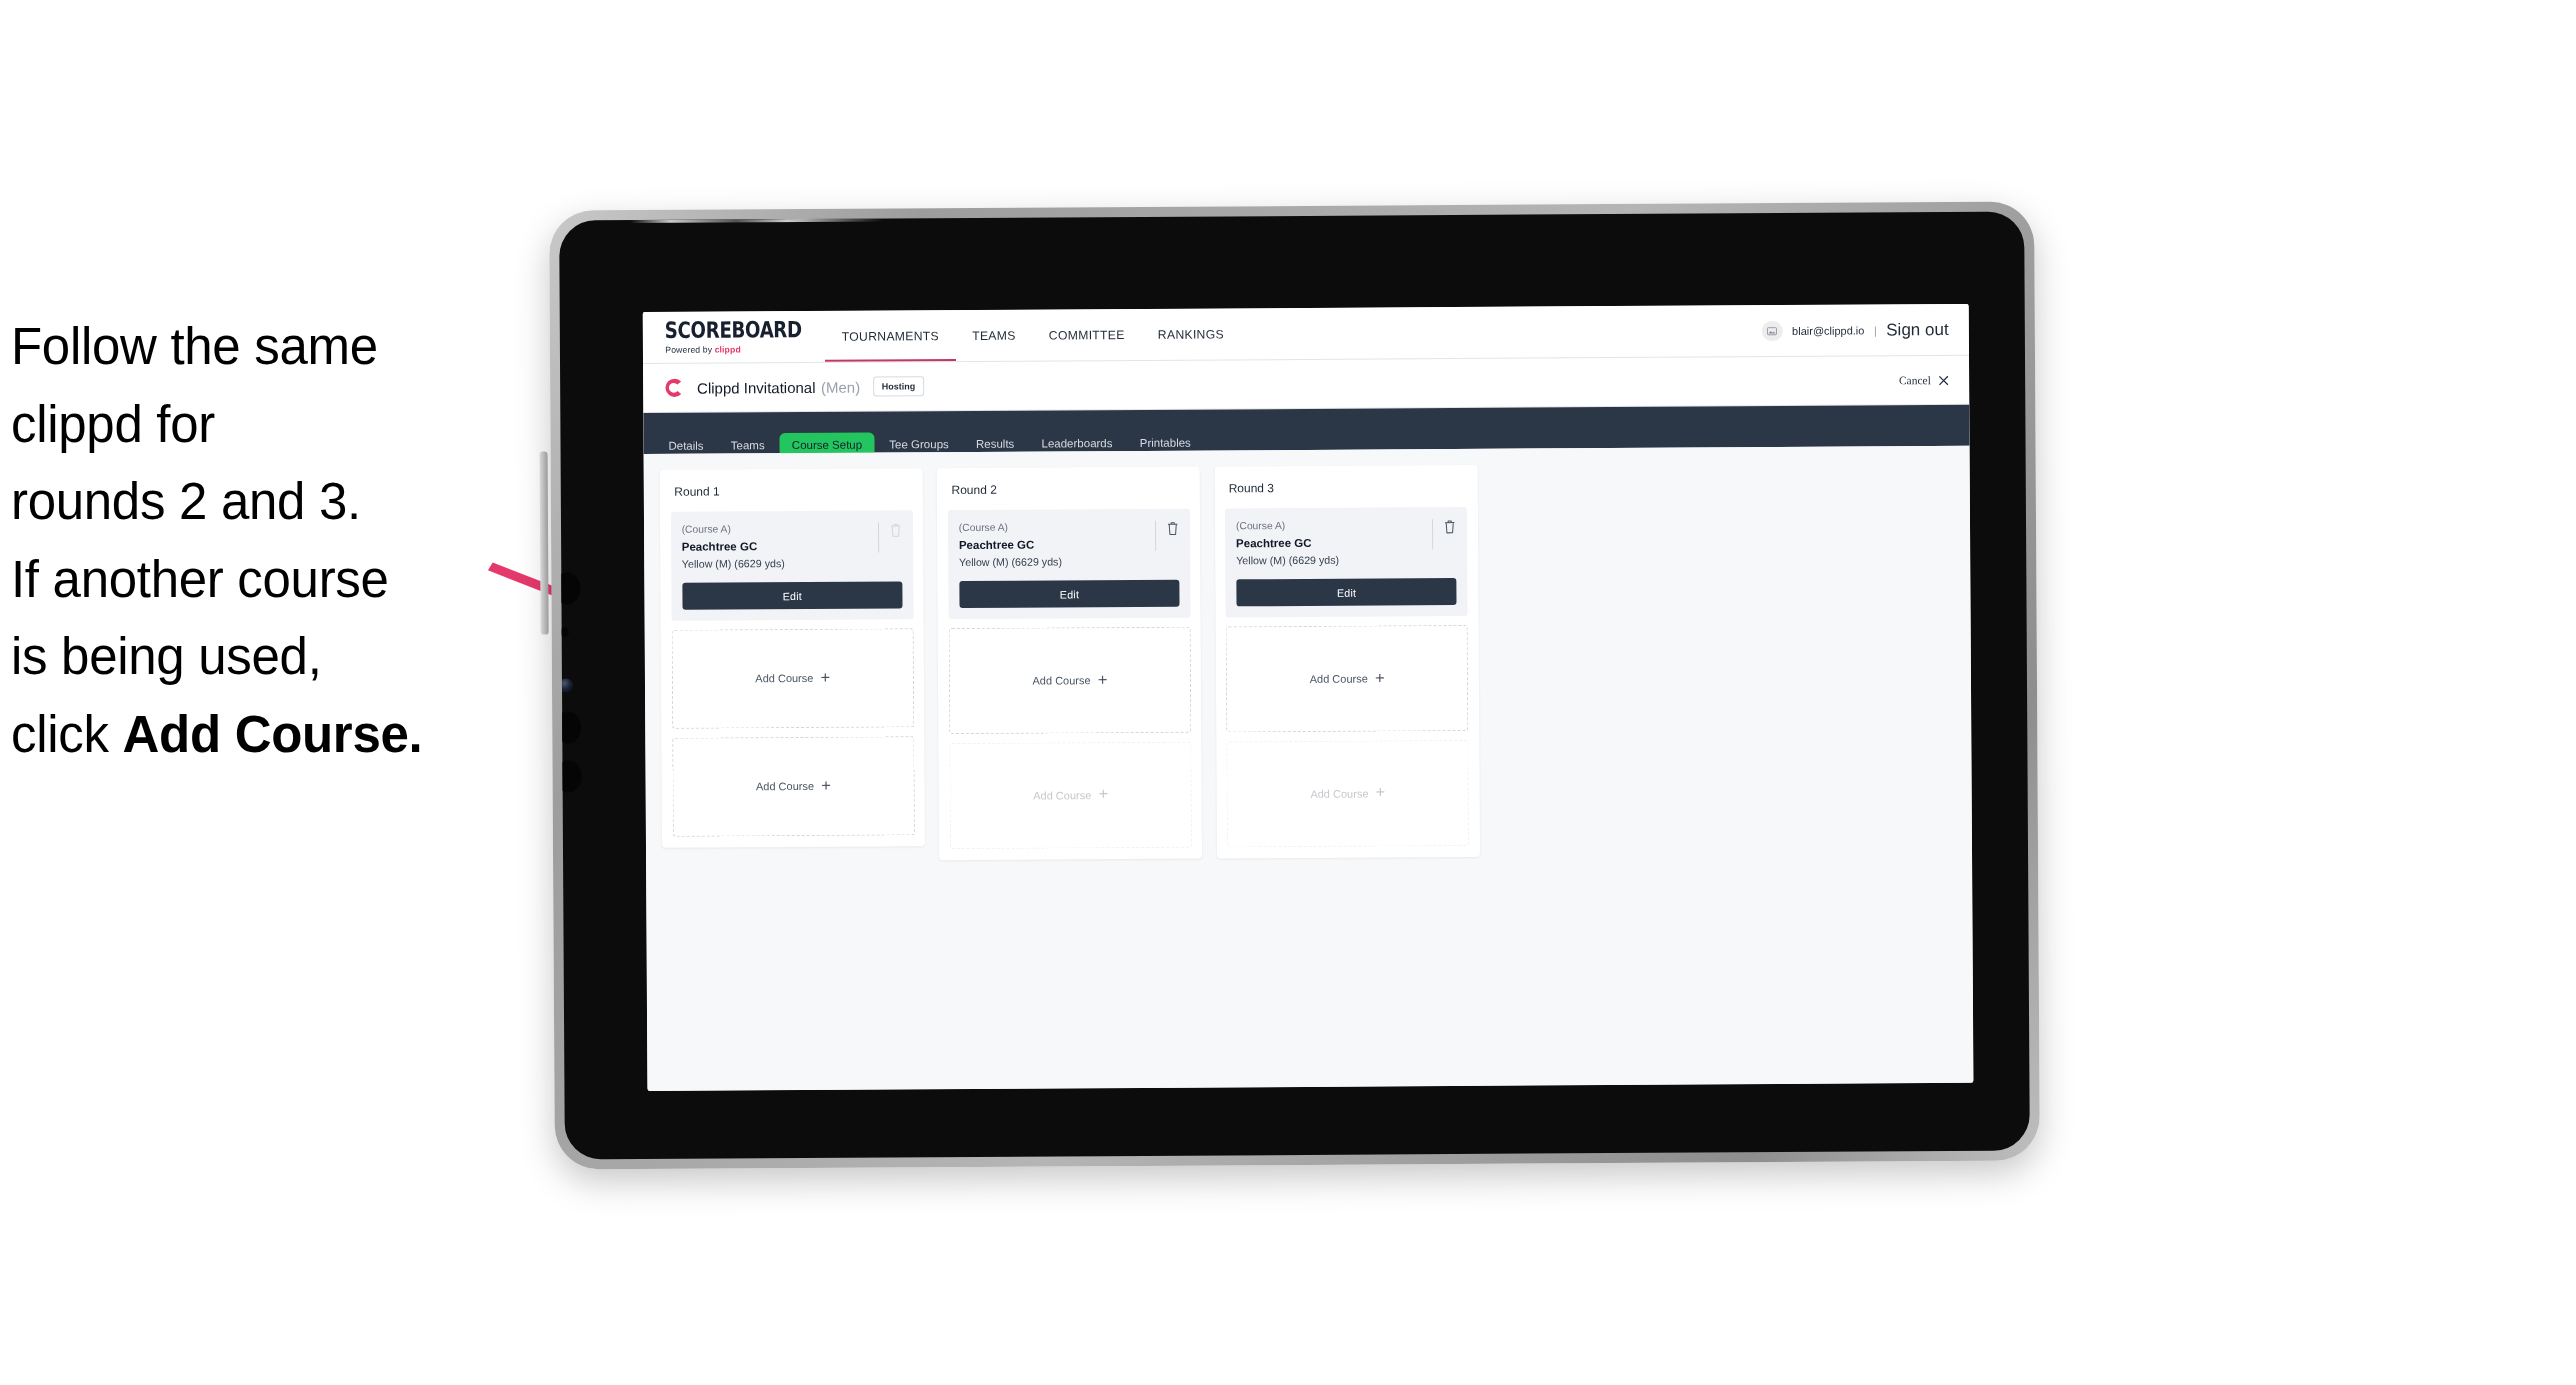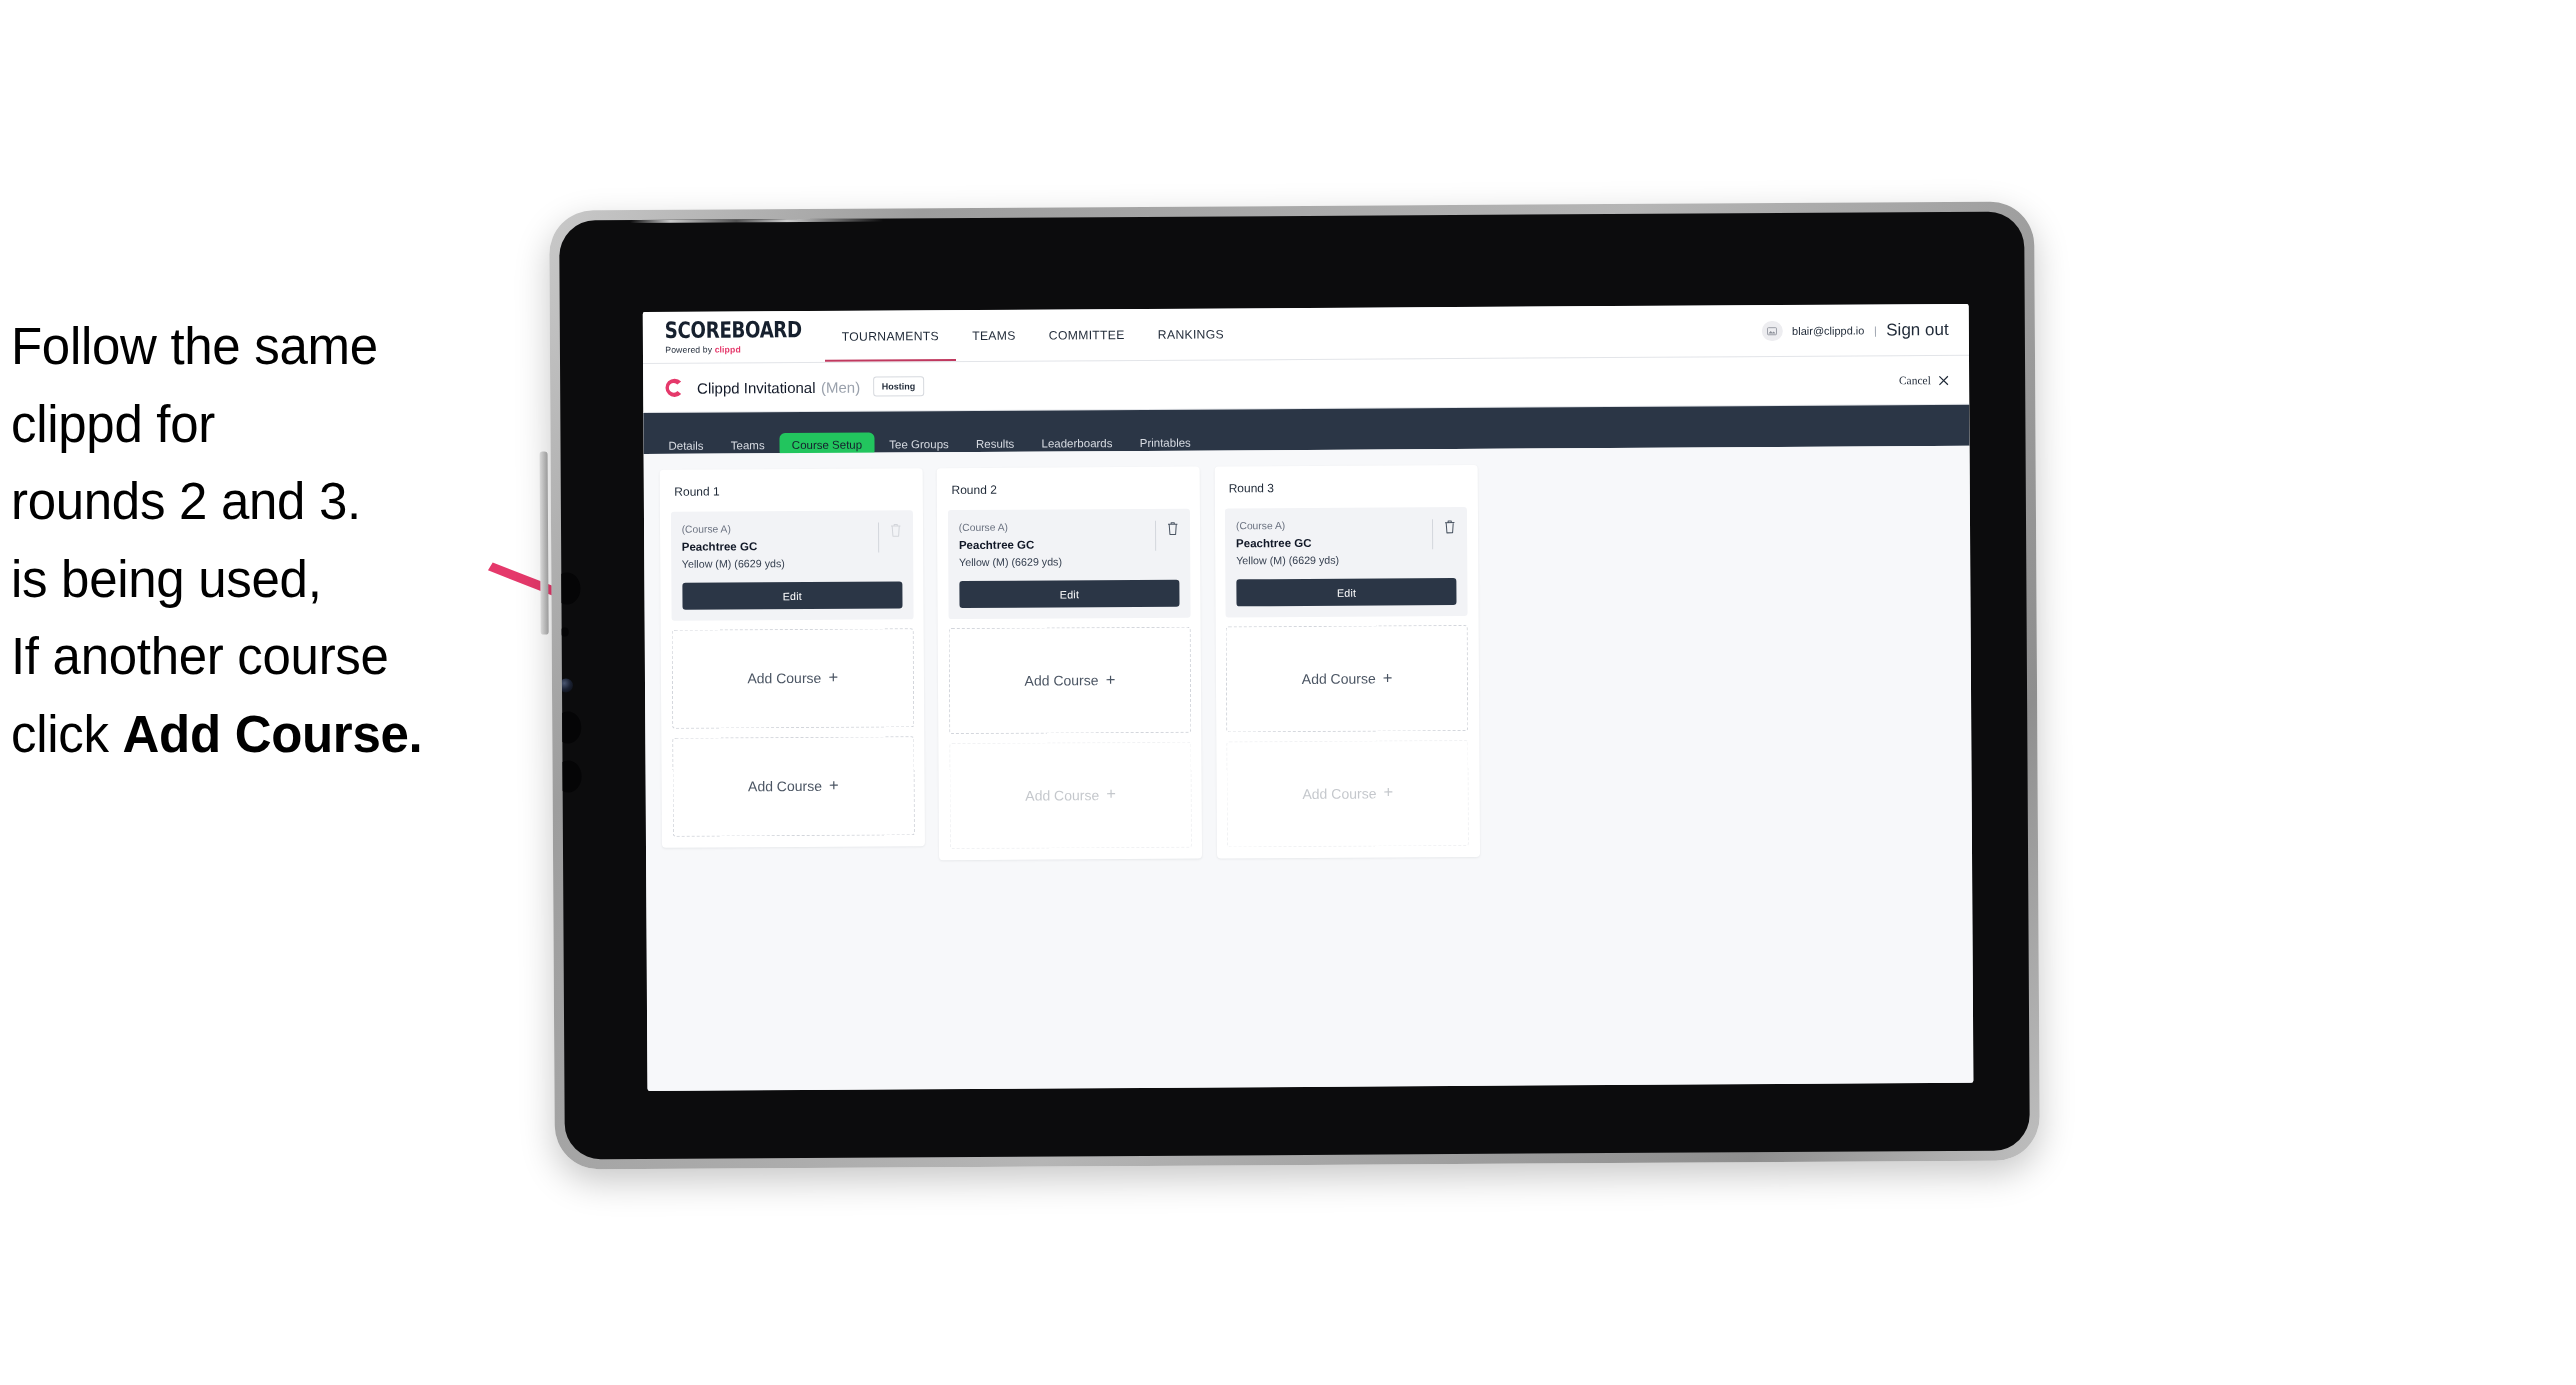--- a/index.html
+++ b/index.html
@@ -170,36 +170,36 @@
     background: #2b3646; color: #ffffff; border: none; border-radius: 3.2px;
     font-size: 10.7px; font-family: "Liberation Sans", sans-serif;
     letter-spacing: 0.2px; cursor: pointer;
   }
   .add-slot {
     margin: 8.7px 10.3px 0 10.3px; height: 99px;
     border: 0.8px dashed #d2d5db; border-radius: 3.2px;
     display: flex; align-items: center; justify-content: center;
     gap: 7.1px; cursor: pointer; background: #ffffff;
   }
-  .add-slot .lbl { font-size: 14px; color: #4b5563; }
+  .add-slot .lbl { font-size: 11px; color: #4b5563; }
   .add-slot .plus { font-size: 16.6px; color: #4b5563; line-height: 1; font-weight: 300; }
   .add-slot.faded { opacity: 0.32; }
   .add-slot.tall  { height: 106px; }
 </style>
 </head>
 <body>
 
 <div class="stage">
 
   <div class="instruction">
     <div>Follow the same</div>
     <div>clippd for</div>
     <div>rounds 2 and 3.</div>
+    <div>If another course</div>
     <div>is being used,</div>
-    <div>If another course</div>
     <div><span>click </span><b>Add Course.</b></div>
   </div>
 
   <svg class="arrow-svg" viewBox="0 0 440 200">
     <path d="M38 32 L330 146 L300 130 L318 183 L385 135 L348 140 L44 22 Z" fill="#e5396b"></path>
     <polygon points="316,122 400,152 320,186" fill="#e5396b"></polygon>
   </svg>
 
   <div class="tablet">
     <div class="left-rail"></div>

